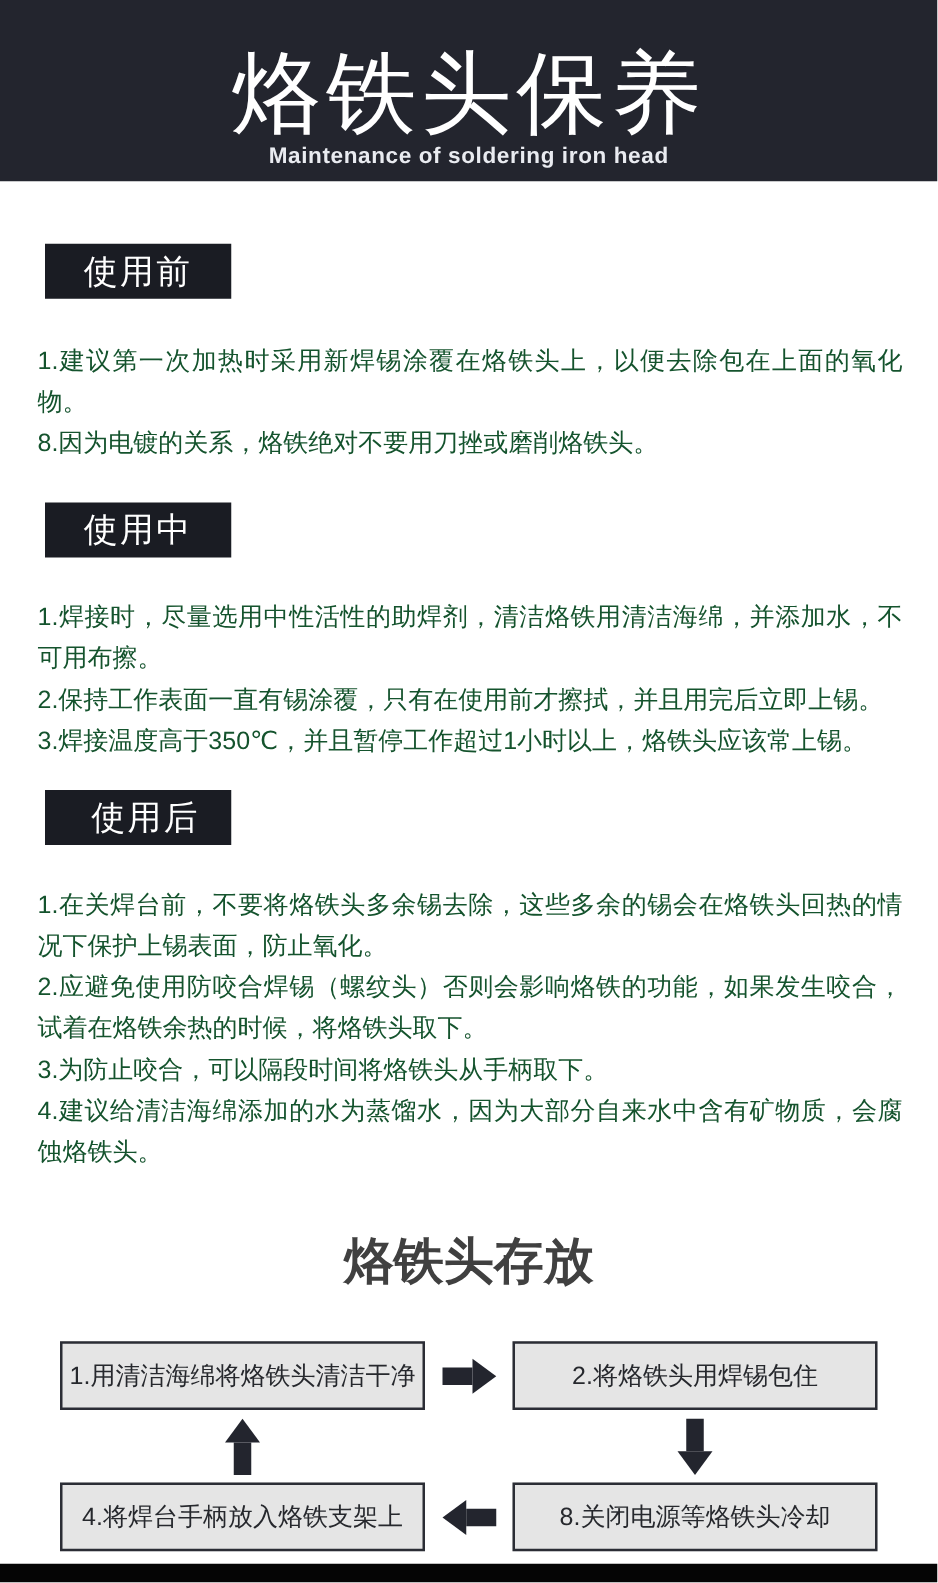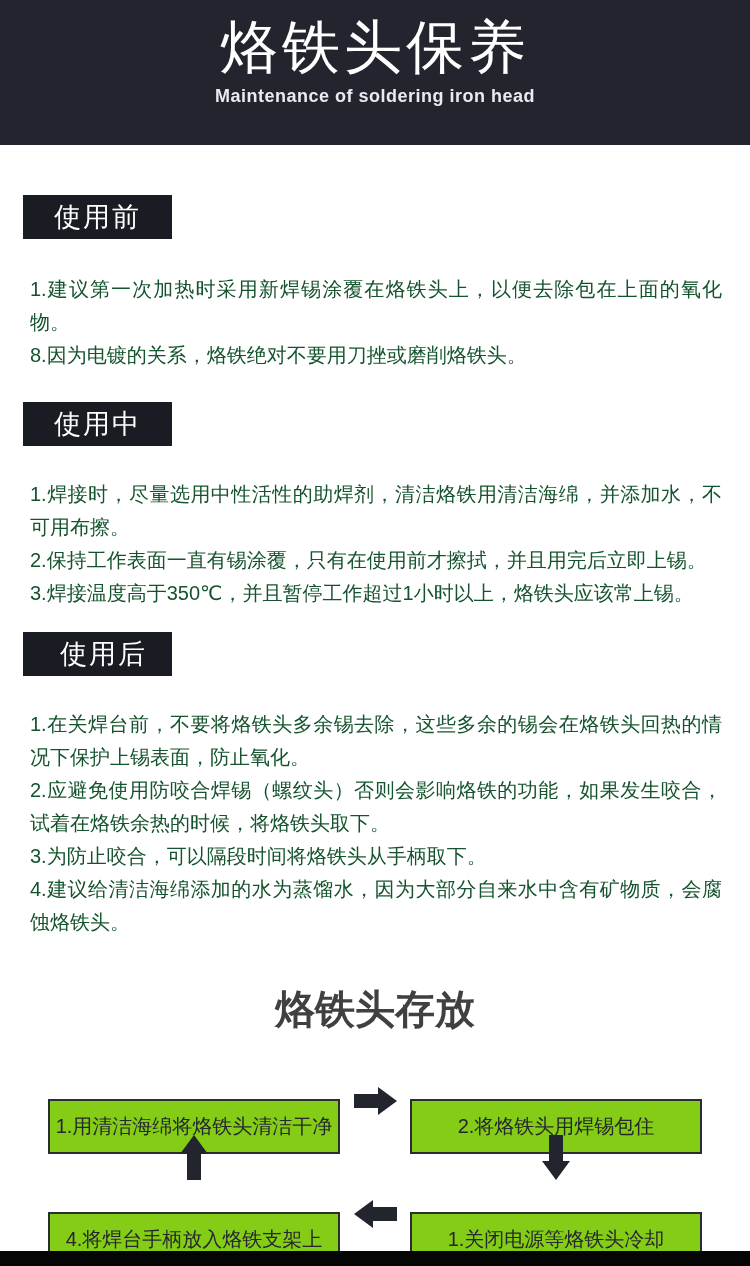--- a/index.html
+++ b/index.html
@@ -15,35 +15,36 @@
   
   .header {
     width:750px; height:145px;
     background:#23252e;
     color:#ffffff;
     text-align:center;
     flex:0 0 auto;
   }
   .header-title {
     padding-top:16px;
-    font-size:58px;
+    font-size:72px;
     font-weight:500;
     letter-spacing:4px;
     line-height:62px;
+    margin-top:28px;
   }
   .header-subtitle {
     margin-top:8px;
     font-size:18px;
     font-weight:700;
     color:#e9ebf0;
     letter-spacing:0.5px;
   }
   
   .section-label {
-    margin-left:23px;
+    margin-left:36px;
     width:149px; height:44px;
     background:#1a1c23;
     color:#ffffff;
     font-size:27px;
     font-weight:500;
     letter-spacing:2px;
     display:flex; align-items:center; justify-content:center;text-align:center;
   }
   .label-1 { margin-top:50px; }
   .label-2 { margin-top:30px; }
@@ -71,26 +72,25 @@
   .flow {
     margin-top:40px;
     width:750px;
     padding:0 48px;
     display:grid;
     grid-template-columns:292px 70px 292px;
     grid-template-rows:55px 58px 55px;
   }
   .flow-box {
     border:2px solid #2b2d35;
-    background:#84cc16;
+    background:#e5e5e5;
     display:flex; align-items:center; justify-content:center;
     font-size:20px;
     color:#26282d;
     height:55px;
-    margin-top:26px;
   }
   .flow-mid {
     display:flex; align-items:center; justify-content:center;
   }
   
   .arrow-h { display:flex; align-items:center; }
   .arrow-h .stem { width:24px; height:14px; background:#23252e; }
   .arrow-right .head {
     width:0; height:0;
     border-top:14px solid transparent;
@@ -181,16 +181,16 @@
     </div>
   </div>
 
   <div class="flow-box">4.将焊台手柄放入烙铁支架上</div>
   <div class="flow-mid">
     <div class="arrow-h arrow-left">
       <div class="head"></div>
         <div class="stem"></div>
     </div>
   </div>
-  <div class="flow-box">1.关闭电源等烙铁头冷却</div>
+  <div class="flow-box">8.关闭电源等烙铁头冷却</div>
 </div>
 
 <div class="bottom-bar"></div>
 
 </body></html>

